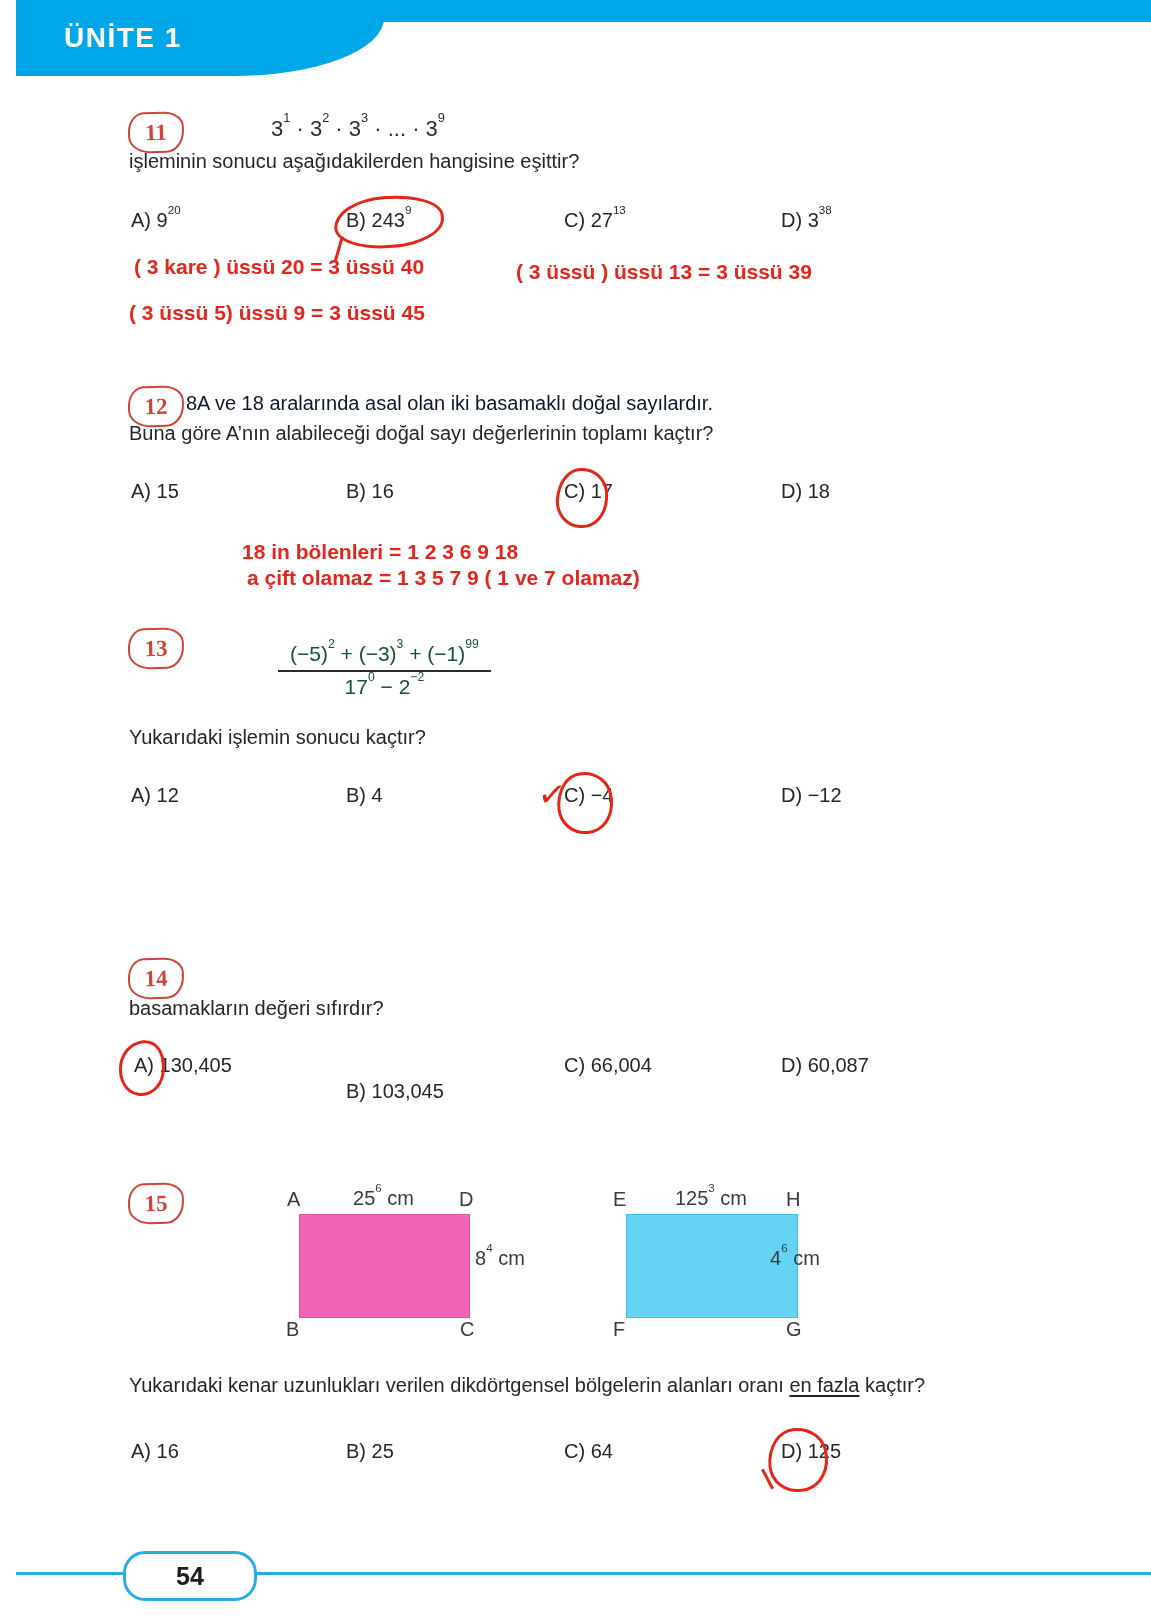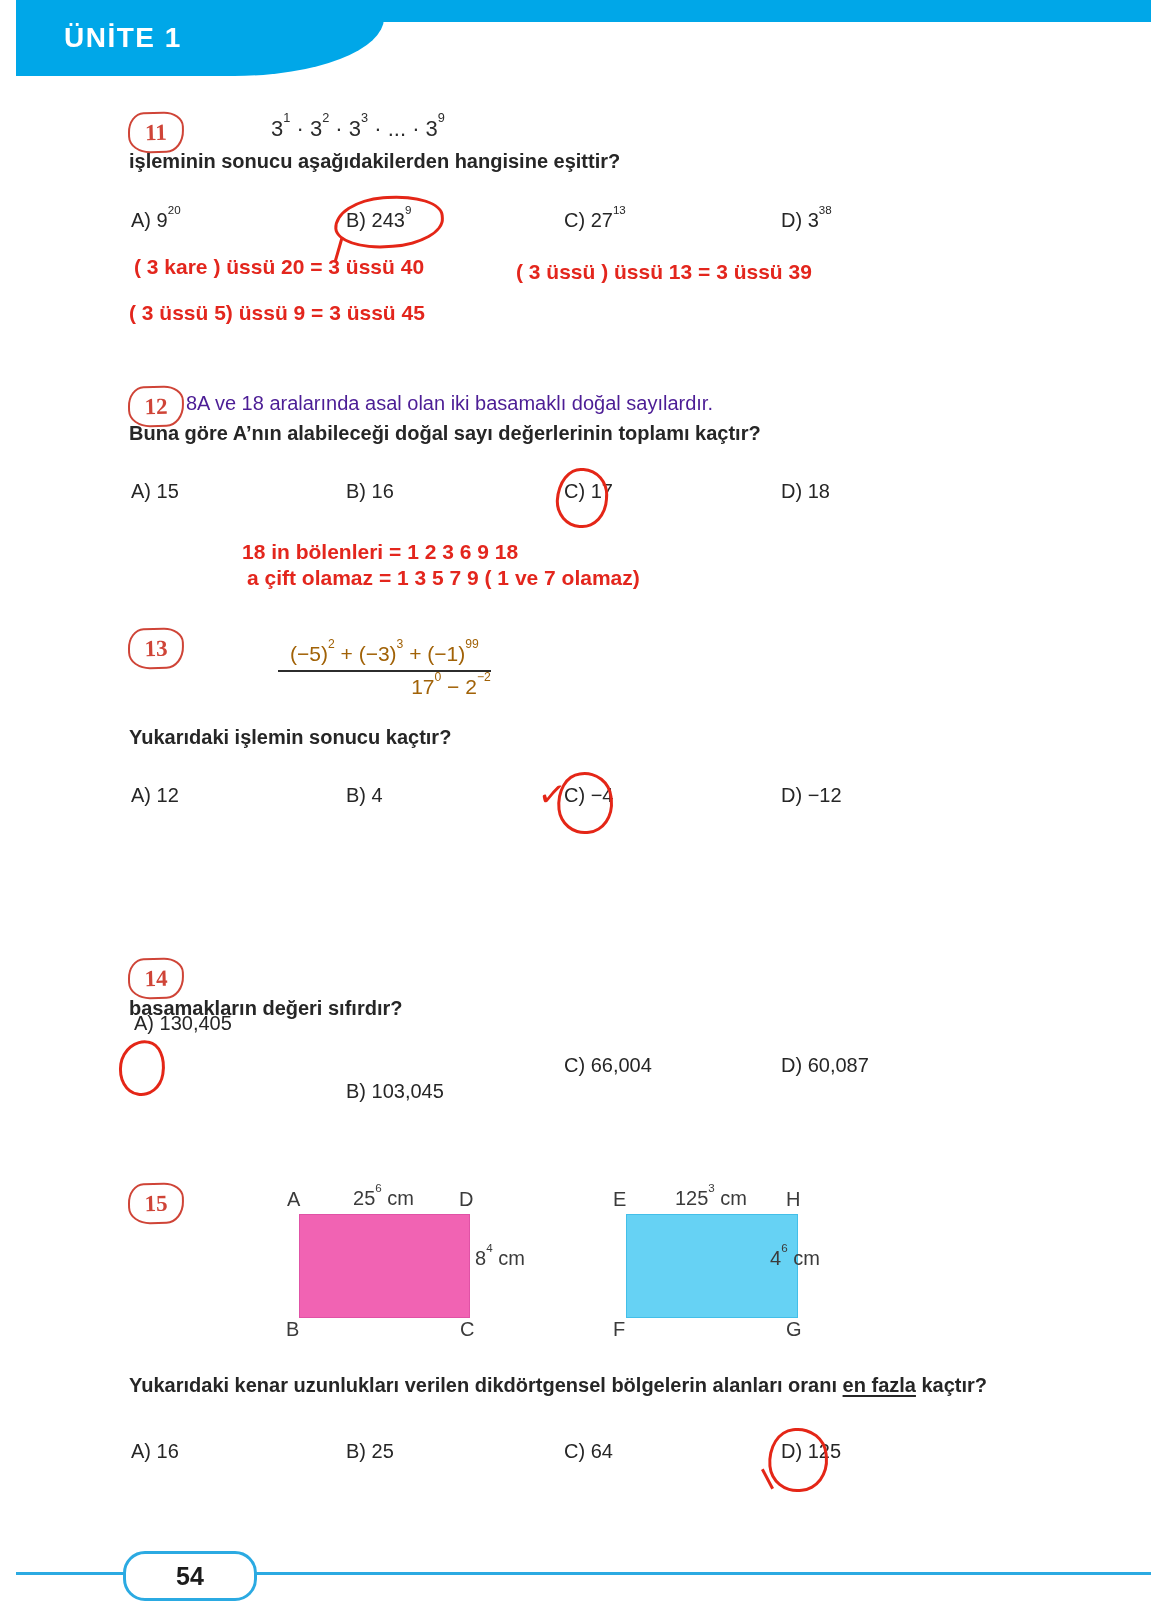--- a/index.html
+++ b/index.html
@@ -22,38 +22,38 @@
 
   
   .badge {
     position:absolute; width:52px; height:37px;
     border:2.5px solid #cf4437; border-radius:16px 20px 18px 22px / 20px 15px 22px 17px;
     color:#cf4437; font-family:"Liberation Serif","DejaVu Serif",serif; font-weight:bold;
     font-size:23px; display:flex; align-items:center; justify-content:center;
     transform:rotate(-1.5deg); background:transparent;
   }
 
-  .stem { position:absolute; font-weight:bold; font-size:20px; color:#262626; white-space:nowrap; }
-  .plain { position:absolute; font-size:20px; color:#4c1d95; white-space:nowrap; }
+  .stem { position:absolute; font-weight:normal; font-size:20px; color:#262626; white-space:nowrap; }
+  .plain { position:absolute; font-size:20px; color:#0f172a; white-space:nowrap; }
   .opt  { position:absolute; font-size:20px; color:#262626; white-space:nowrap; }
   .note { position:absolute; color:#e3261d; font-size:21px; white-space:nowrap;font-weight:bold; }
   .expr { position:absolute; font-size:22px; color:#2c2c2c; white-space:nowrap;text-align:center; }
   sup.s { font-size:0.58em; position:relative; top:-0.45em; }
 
   
   .circ {
     position:absolute; border:3.5px solid #e42617;
     border-radius:48% 52% 50% 50% / 58% 46% 52% 46%;
     transform:rotate(-4deg);
   }
   .tail { position:absolute; width:0; border-left:3.5px solid #e42617; }
   .check { position:absolute; color:#e42617; font-weight:bold; font-size:34px; transform:rotate(6deg); }
 
   
-  .frac { display:inline-block; text-align:right; font-size:21px; color:#a16207; }
+  .frac { display:inline-block; text-align:center; font-size:21px; color:#14532d; }
   .frac .num { padding:0 12px 4px 12px; border-bottom:2.5px solid #2c2c2c; white-space:nowrap; }
   .frac .den { padding-top:3px; white-space:nowrap; }
 
   
   .rect1 { position:absolute; left:283px; top:1214px; width:169px; height:102px;
            background:#F163B3; border:1.5px solid #e052a6; }
   .rect2 { position:absolute; left:610px; top:1214px; width:170px; height:102px;
            background:#66D2F4; border:1.5px solid #43bfe9; }
   .corner { position:absolute; font-size:20px; color:#3b3b3b; }
   .dim { position:absolute; font-size:20px; color:#3b3b3b; white-space:nowrap; }
@@ -125,21 +125,21 @@
   <div class="opt" style="left:548px;top:784px">C) −4</div>
   <div class="opt" style="left:765px;top:784px">D) −12</div>
   <div class="circ" style="left:541px;top:772px;width:50px;height:56px;transform:rotate(-6deg)"></div>
   <div class="check" style="left:522px;top:774px">✓</div>
 
   <div class="badge" style="left:112px;top:958px">
     <span>14</span>
   </div>
   <div class="stem" style="left:113px;top:997px">basamakların değeri sıfırdır?</div>
 
-  <div class="opt" style="left:118px;top:1012px">A) 130,405</div>
+  <div class="opt" style="left:118px;top:1054px">A) 130,405</div>
   <div class="opt" style="left:330px;top:1080px">B) 103,045</div>
   <div class="opt" style="left:548px;top:1054px">C) 66,004</div>
   <div class="opt" style="left:765px;top:1054px">D) 60,087</div>
   <div class="circ" style="left:103px;top:1040px;width:40px;height:50px;transform:rotate(9deg);border-radius:55% 45% 50% 50%/50% 55% 45% 52%"></div>
 
   <div class="badge" style="left:112px;top:1183px">
     <span>15</span>
   </div>
 
   <div class="rect1"></div>

